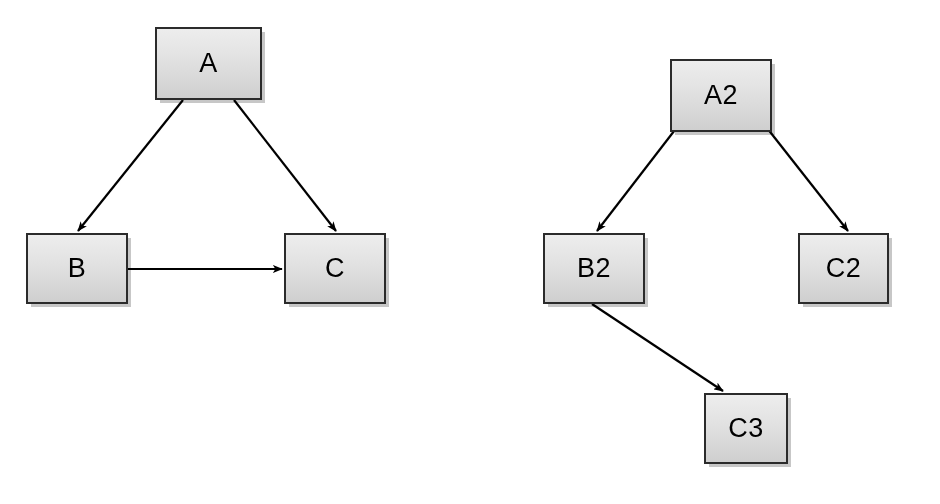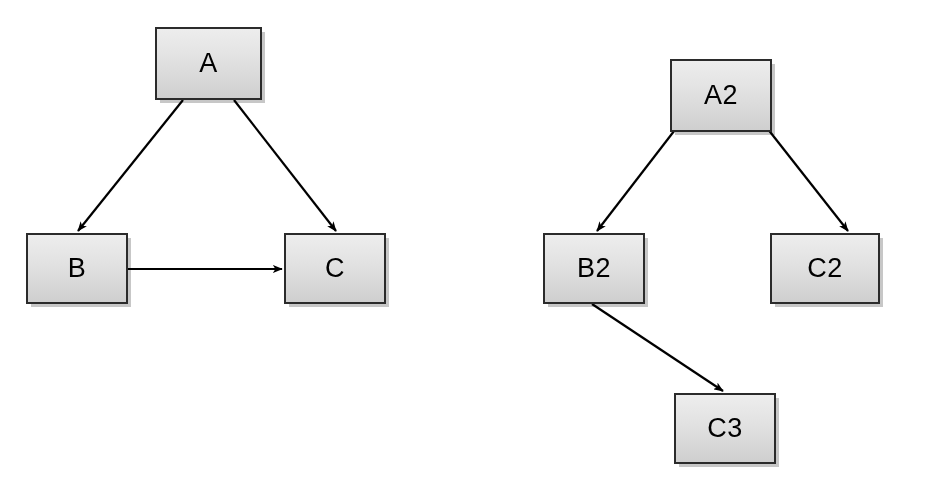--- a/index.html
+++ b/index.html
@@ -74,21 +74,21 @@
       </div>
       <div class="node" style="left: 284px; top: 233px; width: 102px; height: 71px;">
         <span class="node-label">C</span>
       </div>
       <div class="node" style="left: 670px; top: 27px; width: 102px; height: 73px; margin-top: 32px;">
         <span class="node-label">A2</span>
       </div>
       <div class="node" style="left: 543px; top: 233px; width: 102px; height: 71px; justify-content: center;">
         <span class="node-label">B2</span>
       </div>
-      <div class="node" style="left: 770px; top: 233px; width: 110px; height: 71px;">
+      <div class="node" style="left: 798px; top: 233px; width: 91px; height: 71px;">
         <span class="node-label">C2</span>
       </div>
-      <div class="node" style="left: 674px; top: 393px; width: 102px; height: 71px;">
+      <div class="node" style="left: 704px; top: 393px; width: 84px; height: 71px;">
         <span class="node-label">C3</span>
       </div>
     </div>
 
 </div>
 
 </body></html>

